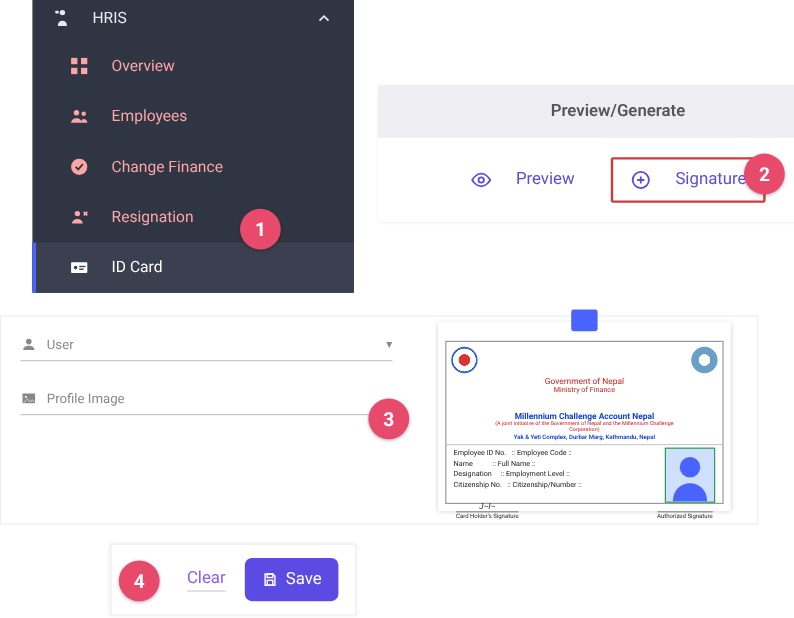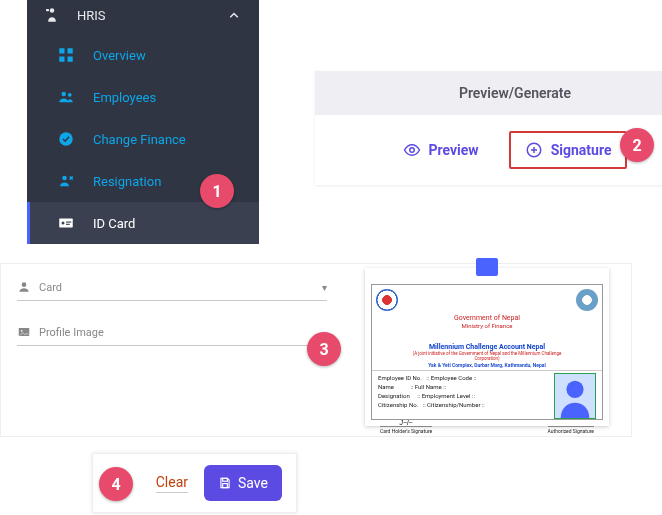--- a/index.html
+++ b/index.html
@@ -9,39 +9,39 @@
     font-family: -apple-system, BlinkMacSystemFont, "Segoe UI", Roboto, sans-serif;
     background: #fff;
     position: relative;
     overflow: hidden;
   }
   
   .sidebar {
     position: absolute;
     left: 27px;
     top: 0;
-    width: 232px;
+    width: 268px;
     background: #2f3542;
     color: #c8c8d0;
     font-size: 13px;
     border-radius: 0 0 2px 2px;
   }
   .side-header {
     display: flex;
     align-items: center;
     padding: 6px 16px 10px 16px;
     color: #e8e8ee;
   }
   .side-header .label { margin-left: 16px; flex: 1; font-size: 13px; }
   .side-item {
     display: flex;
     align-items: center;
     padding: 12px 16px 12px 30px;
     cursor: pointer;
-    color: #0ea5e9;
+    color: #fca5a5;
     font-size: 13px;
   }
   .side-item .label { margin-left: 18px; }
   .side-item.active {
     background: #3a4050;
     border-left: 3px solid #4a63ff;
     padding-left: 27px;
     color: #fff;
   }
   .icon { display: inline-flex; align-items: center; justify-content: center; width: 18px; height: 18px; }
@@ -79,24 +79,24 @@
   }
   .pg-actions {
     display: flex;
     align-items: center;
     justify-content: center;
     gap: 30px;
     padding: 16px 30px;
     background: #fff;
   }
   .pg-btn {
-    display: flex; align-items: center; gap: 8px;
+    display: flex; gap: 20px;
     color: #5b4be2;
     font-size: 14px;
-    font-weight: 700;
+    font-weight: 400;
     cursor: pointer;
   }
   .pg-btn.generate-wrap {
     border: 2px solid #d23a3a;
     padding: 8px 14px;
     border-radius: 2px;
   }
   .pg-btn svg { width: 18px; height: 18px; stroke: #5b4be2; fill: none; stroke-width: 2; }
 
   
@@ -201,21 +201,21 @@
     background: #fff;
     box-shadow: 0 0 4px rgba(0,0,0,.1);
     border: 1px solid #eee;
     display: flex;
     align-items: center;
     justify-content: flex-end;
     padding-right: 14px;
     gap: 16px;
   }
   .clear-btn {
-    color: #c2410c;
+    color: #8b5cf6;
     font-size: 14px;
     cursor: pointer;
     padding-bottom: 2px;
     border-bottom: 1px solid #ccc;
   }
   .save-btn {
     background: #5b4be2;
     color: #fff;
     border-radius: 6px;
     padding: 10px 14px;
@@ -331,21 +331,21 @@
     <span>2</span>
   </div>
 
 <div class="userinfo">
   <div class="userinfo-left">
     <div class="field">
       <span class="ficon"><svg viewBox="0 0 24 24">
             <circle cx="12" cy="8" r="4"></circle>
             <path d="M4 20c0-4 4-6 8-6s8 2 8 6"></path>
           </svg></span>
-      <span>Card</span>
+      <span>User</span>
       <span class="caret">▾</span>
     </div>
     <div class="field">
       <span class="ficon"><svg viewBox="0 0 24 24">
             <rect x="3" y="5" width="18" height="14" rx="1"></rect>
             <circle cx="8" cy="10" r="1.5" fill="#fff"></circle>
             <path d="M5 18l5-5 4 4 3-3 3 3" fill="none" stroke="#fff"></path>
           </svg></span>
       <span>Profile Image</span>
     </div>

